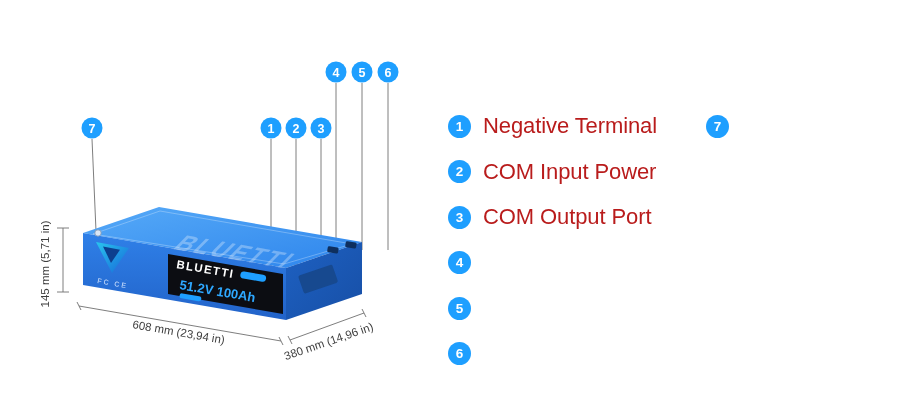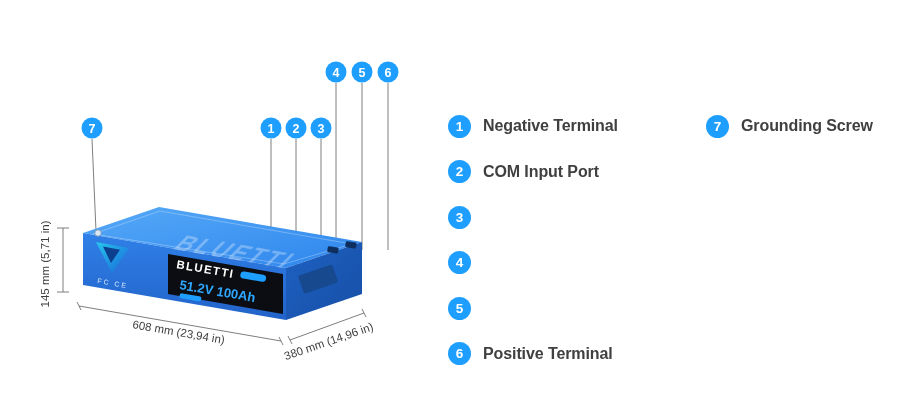--- a/index.html
+++ b/index.html
@@ -12,21 +12,21 @@
   .legend-col{position:absolute;display:flex;flex-direction:column;}
   .legend-col-left{left:448px;top:114px;}
   .legend-col-right{left:706px;top:114px;}
   .legend-row{display:flex;align-items:center;height:24px;margin-bottom:21.5px;}
   .badge{
     flex:0 0 auto;width:23px;height:23px;border-radius:50%;
     background:#1E9FFF;color:#fff;font-size:13.5px;font-weight:bold;
     display:flex;align-items:center;justify-content:center;margin-right:12px;
   }
   .legend-label{
-    font-size:16px;font-weight:bold;color:#404040;white-space:nowrap;
+    font-size:22px;font-weight:normal;color:#b91c1c;white-space:nowrap;
     letter-spacing:-0.1px;
   }
 </style>
 </head>
 <body>
 
 <div class="stage">
 
   <svg width="917" height="415" viewBox="0 0 917 415">
     <defs>
@@ -140,37 +140,36 @@
 
   
   <div class="legend">
     <div class="legend-col legend-col-left">
       <div class="legend-row">
         <span class="badge">1</span>
         <span class="legend-label">Negative Terminal</span>
       </div>
       <div class="legend-row">
         <span class="badge">2</span>
-        <span class="legend-label">COM Input Port</span>
+        <span class="legend-label">COM Input Power</span>
       </div>
       <div class="legend-row">
         <span class="badge">3</span>
+        <span class="legend-label">COM Output Port</span>
       </div>
       <div class="legend-row">
         <span class="badge">4</span>
       </div>
       <div class="legend-row">
         <span class="badge">5</span>
       </div>
       <div class="legend-row">
         <span class="badge">6</span>
-        <span class="legend-label">Positive Terminal</span>
       </div>
     </div>
     <div class="legend-col legend-col-right">
       <div class="legend-row">
         <span class="badge">7</span>
-        <span class="legend-label">Grounding Screw</span>
       </div>
     </div>
   </div>
 
 </div>
 
 </body></html>

